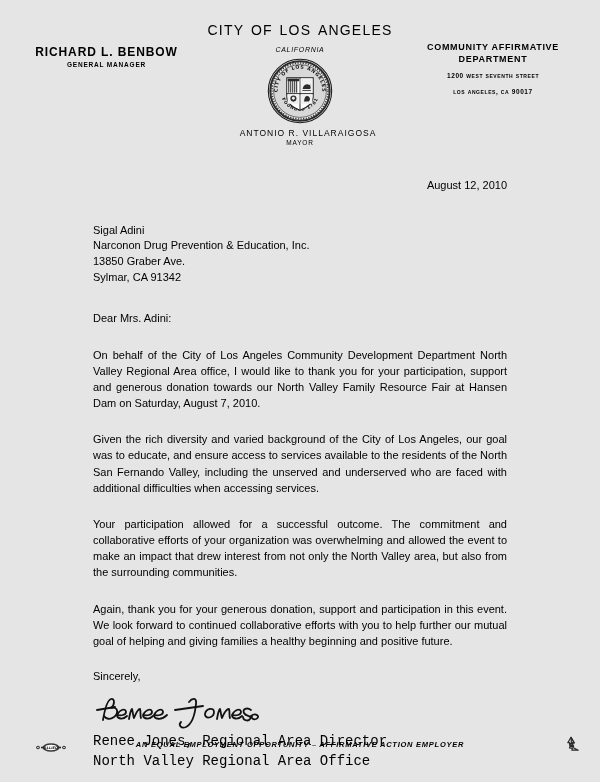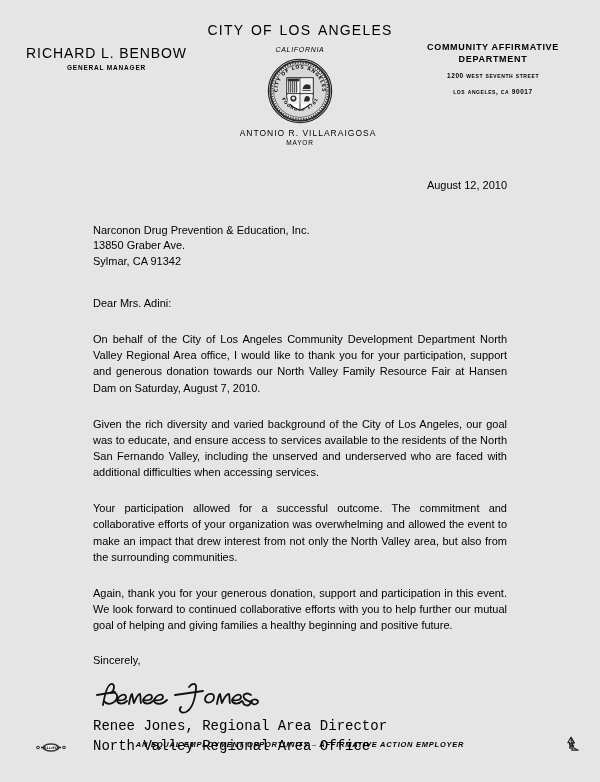--- a/index.html
+++ b/index.html
@@ -58,22 +58,22 @@
   }
 
   .left-block {
     position: absolute;
     top: 44px;
     left: 14px;
     width: 185px;
     text-align: center;
   }
   .left-name {
-    font-size: 14px;
-    font-weight: 400;
+    font-size: 12px;
+    font-weight: 700;
     letter-spacing: 0.9px;
     line-height: 1.35;
   }
   .left-role {
     font-size: 6.5px;
     font-weight: 700;
     letter-spacing: 0.8px;
     line-height: 1.5;
   }
 
@@ -288,20 +288,21 @@
 
     <div class="mayor-name">ANTONIO R. VILLARAIGOSA</div>
     <div class="mayor-role">MAYOR</div>
   </div>
 
   <div class="body-area">
 
     <div class="date-line">August 12, 2010</div>
 
     <div class="addr-block">
+      <div>Sigal Adini</div>
       <div>Narconon Drug Prevention &amp; Education, Inc.</div>
       <div>13850 Graber Ave.</div>
       <div>Sylmar, CA 91342</div>
     </div>
 
     <div class="salutation">Dear Mrs. Adini:</div>
 
     <div class="para">On behalf of the City of Los Angeles Community Development Department North Valley Regional Area office, I would like to thank you for your participation, support and generous donation towards our North Valley Family Resource Fair at Hansen Dam on Saturday, August 7, 2010.</div>
     <div class="para">Given the rich diversity and varied background of the City of Los Angeles, our goal was to educate, and ensure access to services available to the residents of the North San Fernando Valley, including the unserved and underserved who are faced with additional difficulties when accessing services.</div>
     <div class="para">Your participation allowed for a successful outcome. The commitment and collaborative efforts of your organization was overwhelming and allowed the event to make an impact that drew interest from not only the North Valley area, but also from the surrounding communities.</div>

